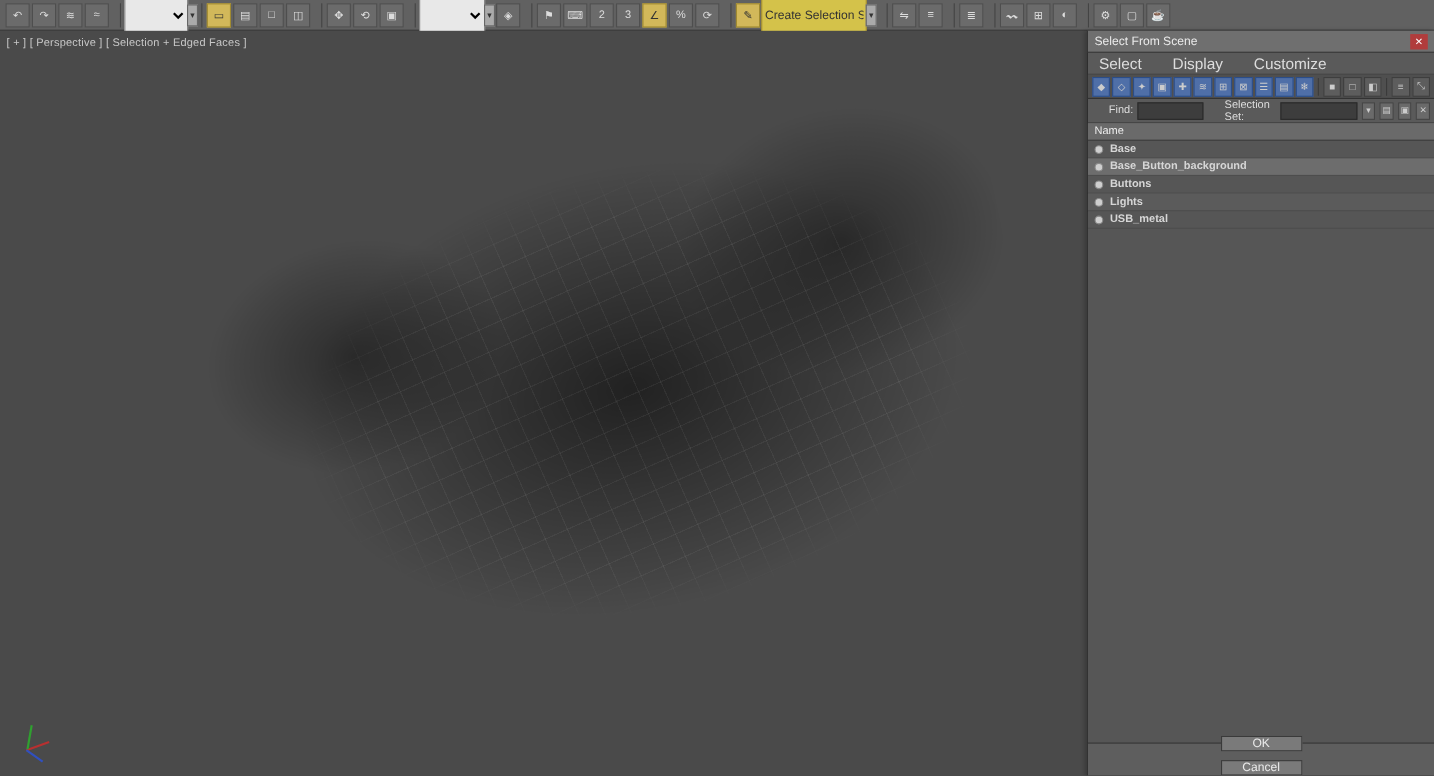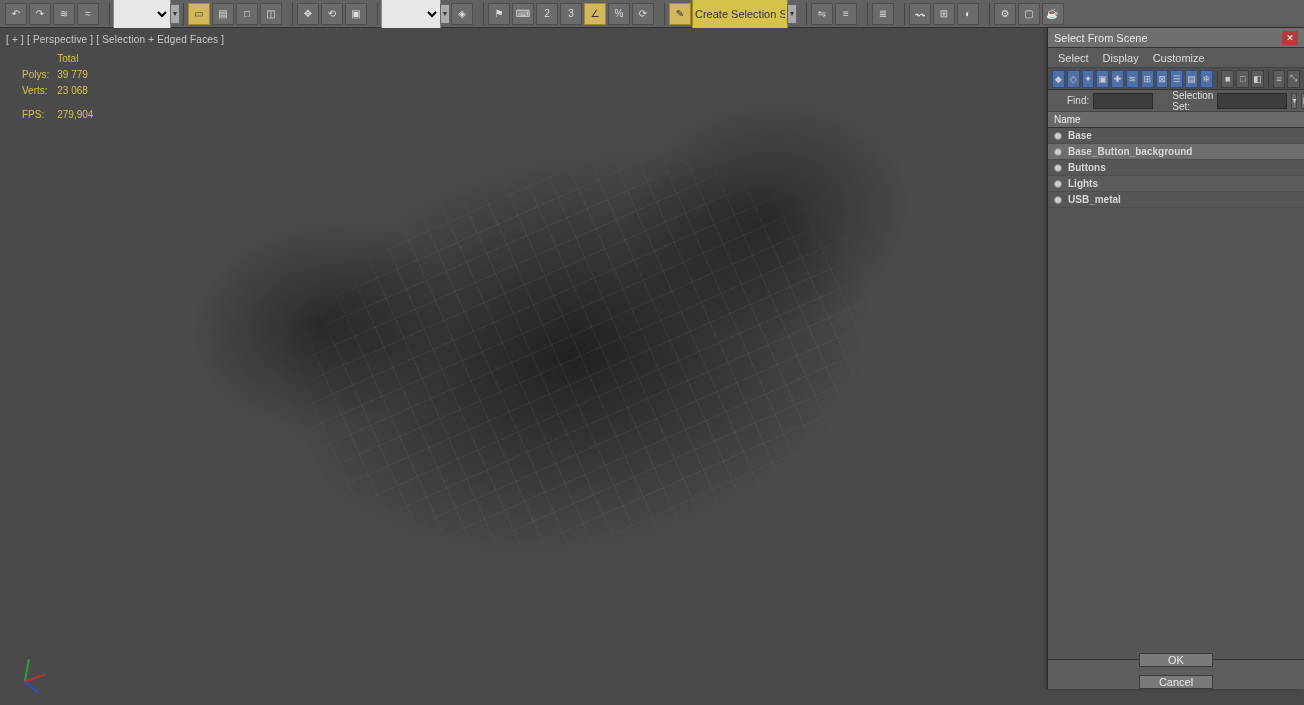--- a/index.html
+++ b/index.html
@@ -39,24 +39,24 @@
     mask: radial-gradient(ellipse 400px 260px at 55% 45%, #000 60%, transparent 78%);
     -webkit-mask: radial-gradient(ellipse 400px 260px at 55% 45%, #000 60%, transparent 78%);
   }
 
   .axis-gizmo { position:absolute; left:14px; bottom:14px; width:34px; height:34px; }
   .axis-gizmo .x { position:absolute; left:10px; top:24px; width:22px; height:2px; background:#b83030; transform-origin:left; transform:rotate(-20deg); }
   .axis-gizmo .y { position:absolute; left:10px; top:24px; width:2px; height:22px; background:#30a030; transform-origin:top; transform:rotate(10deg) translateY(-22px); }
   .axis-gizmo .z { position:absolute; left:10px; top:24px; width:18px; height:2px; background:#3050c0; transform-origin:left; transform:rotate(35deg); }
 
   
-  .dlg { position:absolute; top:28px; right:0; width:257px; bottom:16px; background:#5a5a5a; border-left:1px solid #2a2a2a; box-shadow:-2px 0 4px rgba(0,0,0,.25); display:flex; flex-direction:column; }
+  .dlg { position:absolute; top:28px; right:0; width:316px; bottom:0; background:#5a5a5a; border-left:1px solid #2a2a2a; box-shadow:-2px 0 4px rgba(0,0,0,.25); display:flex; flex-direction:column; }
   .dlg-title { height:20px; background:#6f6f6f; border-bottom:1px solid #333; display:flex; align-items:center; padding:0 6px; color:#eaeaea; font-size:11px; }
   .dlg-title .close { margin-left:auto; width:16px; height:14px; background:#b13c3c; color:#fff; display:flex; align-items:center; justify-content:center; font-size:9px; }
-  .dlg-menu { height:20px; display:flex; align-items:center; gap:14px; padding:0 10px; font-size:11px; color:#ddd; border-bottom:1px solid #444; }
+  .dlg-menu { height:20px; display:flex; align-items:center; gap:28px; padding:0 10px; font-size:14px; color:#ddd; border-bottom:1px solid #444; }
   .dlg-toolbar { height:22px; background:#4f4f4f; border-bottom:1px solid #333; display:flex; align-items:center; padding:0 3px; }
   .dlg-tbtn { width:18px; height:18px; margin:0 1px; background:#5d5d5d; border:1px solid #3e3e3e; display:flex; align-items:center; justify-content:center; font-size:9px; color:#ccc; }
   .dlg-tbtn.on { background:#4f6fa8; border-color:#2b4d88; }
   .dlg-tool-sep { width:1px; height:16px; background:#3a3a3a; margin:0 3px; }
 
   .dlg-find { height:22px; display:flex; align-items:center; padding:0 4px; gap:4px; border-bottom:1px solid #444; }
   .dlg-find label { font-size:10px; color:#ddd;padding-left:15px; }
   .dlg-find input { height:16px; background:#3d3d3d; border:1px solid #2a2a2a; color:#ddd; font-size:10px; padding:0 3px; }
   .dlg-find .find-input { width:60px; }
   .dlg-find .set-input { width:70px; }
@@ -145,45 +145,20 @@
     <div class="tb-btn">▢</div>
     <div class="tb-btn">☕</div>
   </div>
 </div>
 
 <div class="viewport">
   <div class="vp-label">
     <span>[ + ]</span>
     <span>[ Perspective ]</span>
     <span>[ Selection + Edged Faces ]</span>
-  </div>
-  <div class="vp-stats">
-    <table>
-      <tbody>
-          <tr>
-            <td></td>
-            <td>Total</td>
-          </tr>
-      <tr>
-            <td>Polys:</td>
-            <td>39 779</td>
-          </tr>
-      <tr>
-            <td>Verts:</td>
-            <td>23 068</td>
-          </tr>
-      <tr>
-            <td style="height:6px"></td>
-          </tr>
-      <tr>
-            <td>FPS:</td>
-            <td>279,904</td>
-          </tr>
-    </tbody>
-      </table>
   </div>
 
   <div class="lump"></div>
   <div class="grid-overlay"></div>
 
   <div class="axis-gizmo">
     <div class="x"></div>
       <div class="y"></div>
       <div class="z"></div>
   </div>

